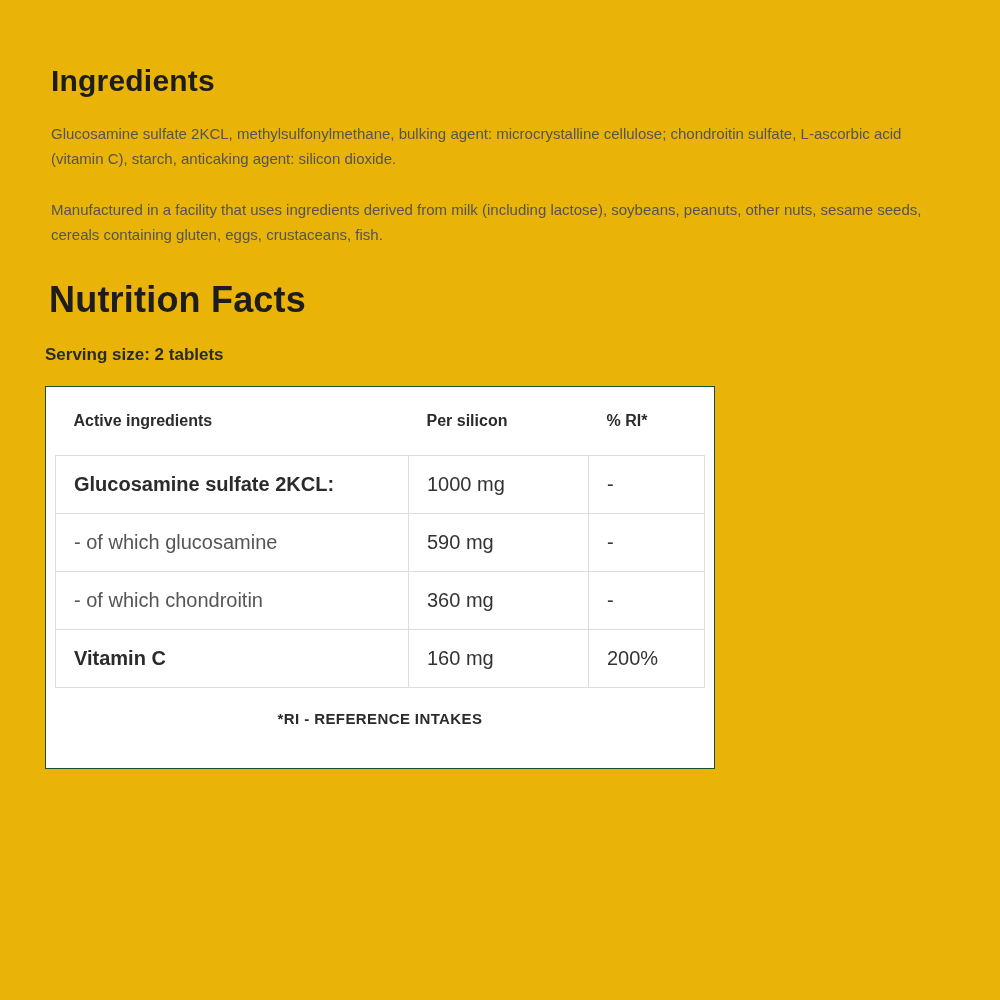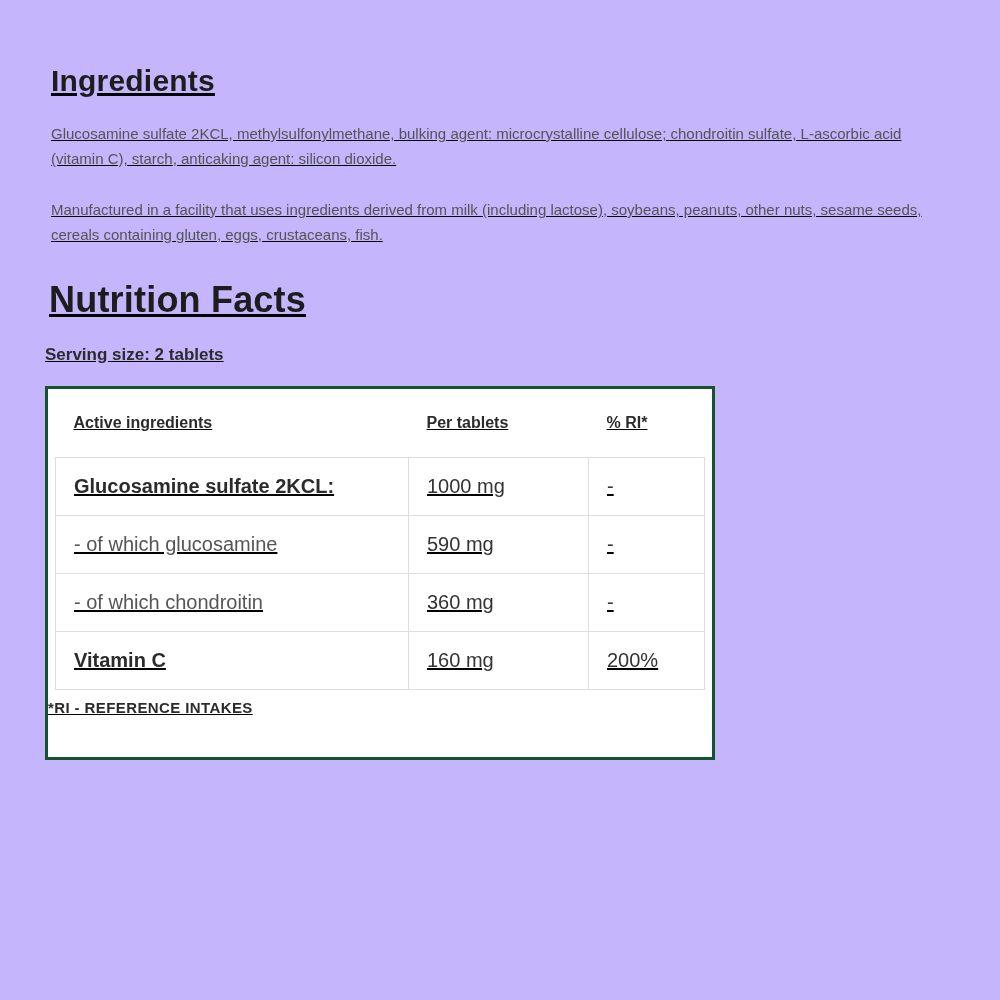--- a/index.html
+++ b/index.html
@@ -5,23 +5,22 @@
   html, body {
     margin: 0;
     padding: 0;
     background: #ffffff;
     font-family: "Liberation Sans", sans-serif;
   }
   .page {
     width: 1000px;
     height: 1000px;
     overflow: hidden;
-    background: #c4b5fd;
+    background: #eab308;
     box-sizing: border-box;
-    text-decoration: underline;
   }
 
   
   .ingredients {
     padding: 64px 50px 0 51px;
   }
   .section-title {
     font-size: 30px;
     font-weight: 700;
     color: #1d1d1d;
@@ -48,21 +47,21 @@
     font-size: 17px;
     font-weight: 700;
     color: #2b2b2b;
     margin: 0 0 15px 0;
   }
 
   
   .table-card {
     margin-top: 21px;
     width: 670px;
-    border: 3px solid #14532d;
+    border: 1px solid #14532d;
     box-sizing: border-box;
     padding-bottom: 41px;
     background: #ffffff;
   }
   .card-header {
     display: grid;
     grid-template-columns: 353px 180px 116px;
     width: 649px;
     margin: 0 auto;
     height: 68px;
@@ -97,21 +96,22 @@
   td.name-indent {
     font-weight: 400;
     color: #555555;
     padding-left: 40px;
   }
   td.val {
     font-weight: 500;
     color: #333333;
   }
   .footnote {
-    margin-top: 9px;
+    margin-top: 22px;
+    text-align: center;
     font-size: 15px;
     font-weight: 700;
     letter-spacing: 0.4px;
     color: #2b2b2b;
   }
 </style>
 </head>
 <body>
 
 <div class="page">
@@ -124,21 +124,21 @@
 
   <div class="nutrition">
     <h2 class="section-title">Nutrition Facts</h2>
 
     <p class="info-line">Serving size: 2 tablets</p>
 
     <div class="table-card">
 
       <div class="card-header">
         <div class="hcell">Active ingredients</div>
-        <div class="hcell">Per tablets</div>
+        <div class="hcell">Per silicon</div>
         <div class="hcell">% RI*</div>
       </div>
 
       <table class="nf">
         <colgroup>
           <col style="width:353px">
           <col style="width:180px">
           <col style="width:116px">
         </colgroup>
         <tbody>

